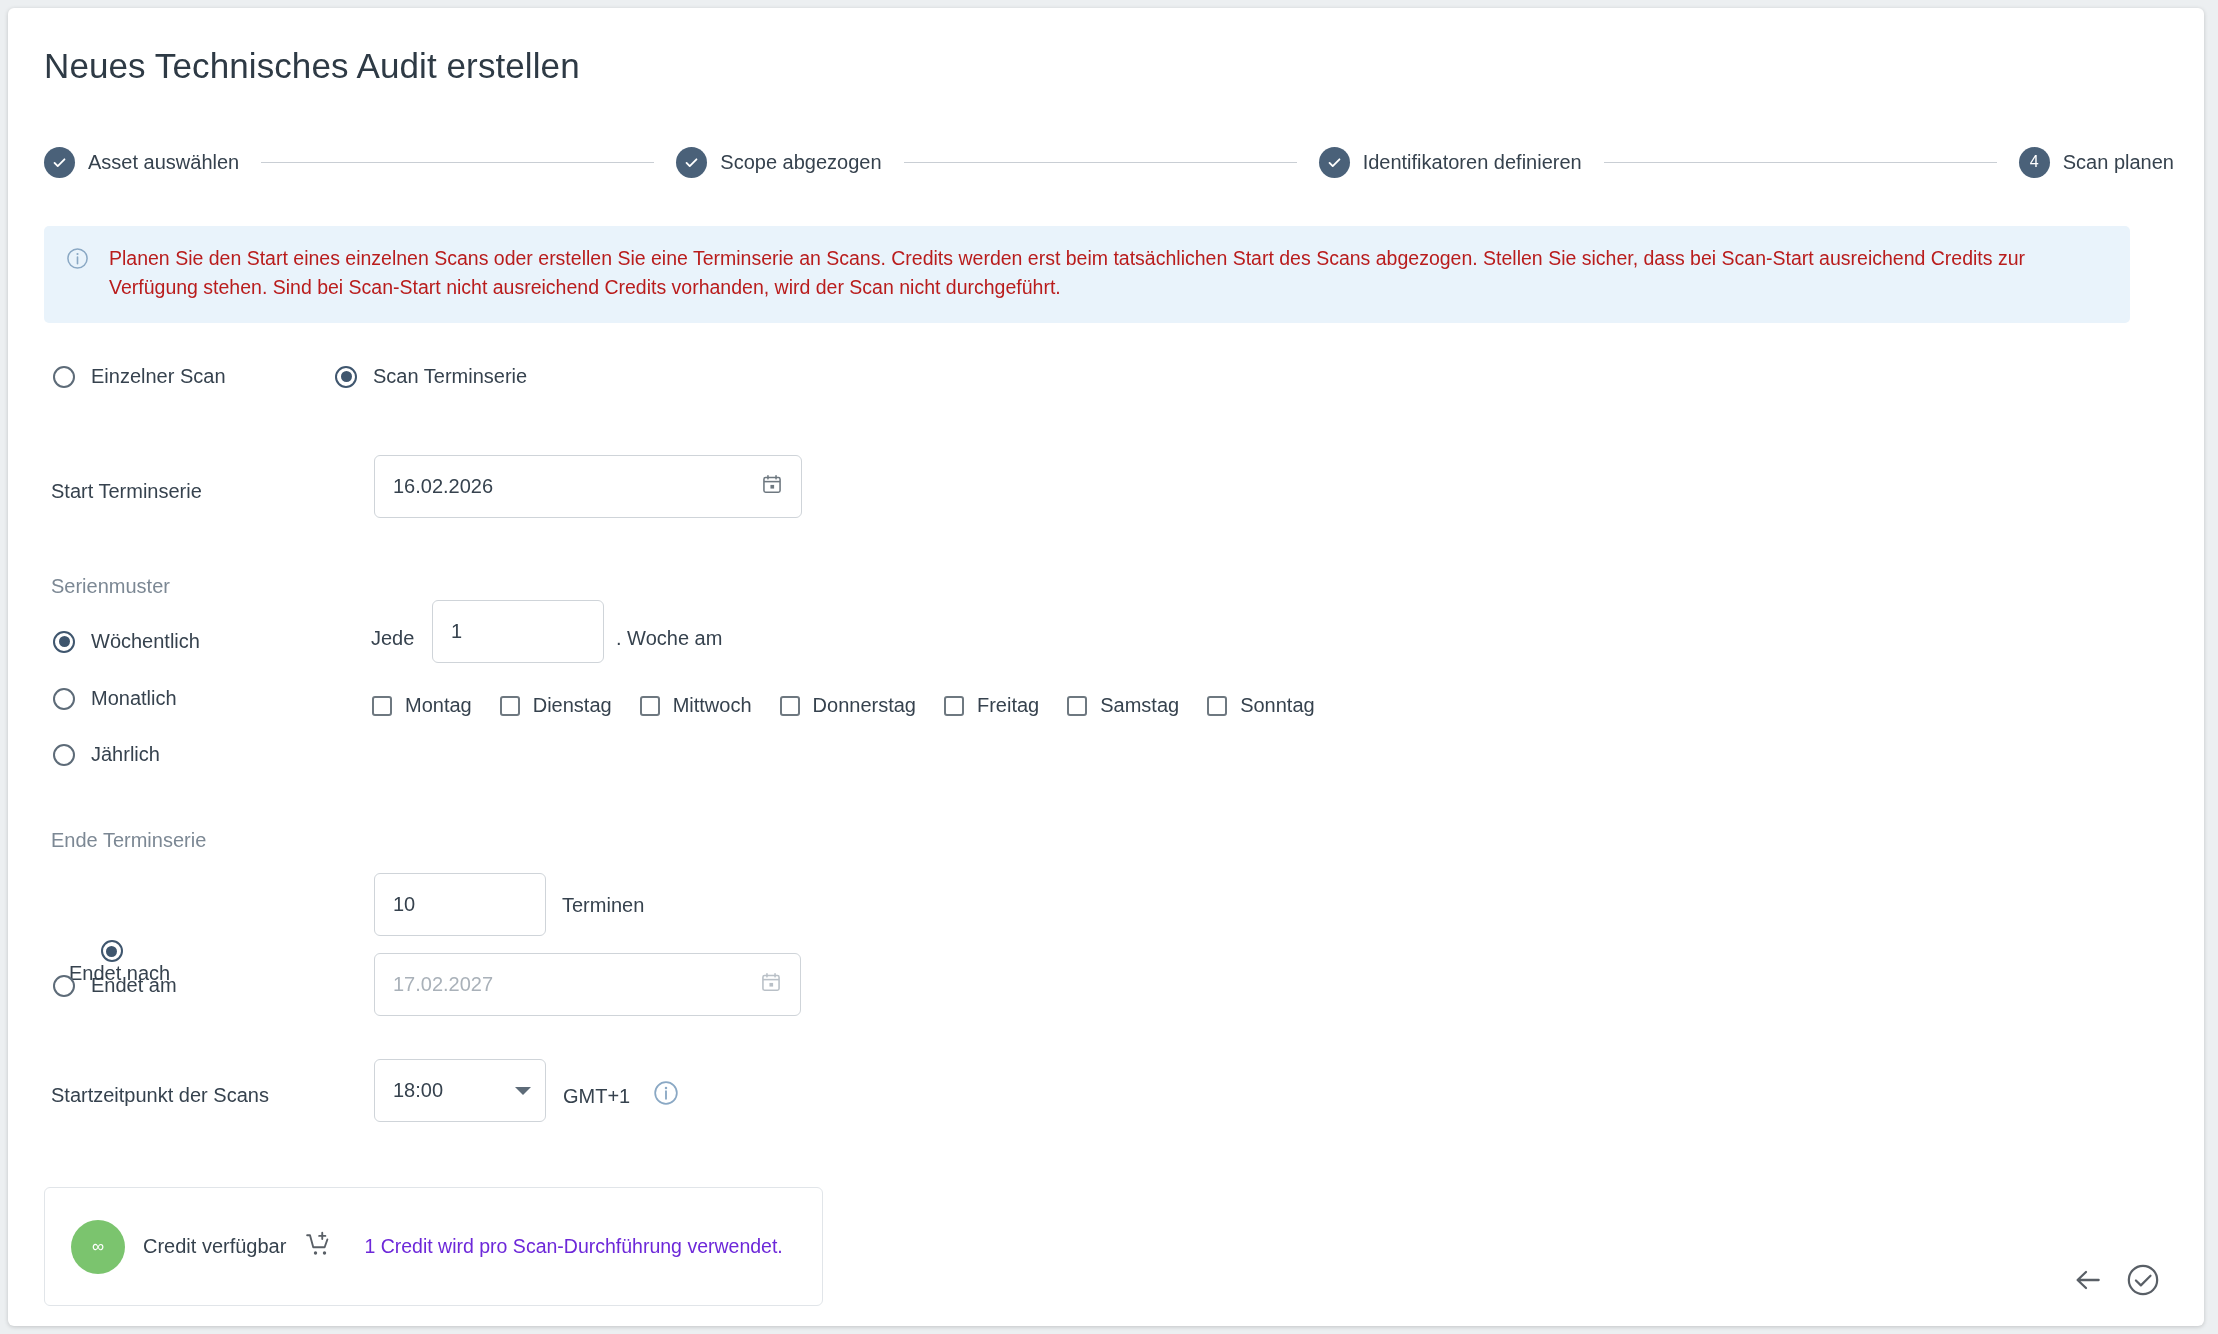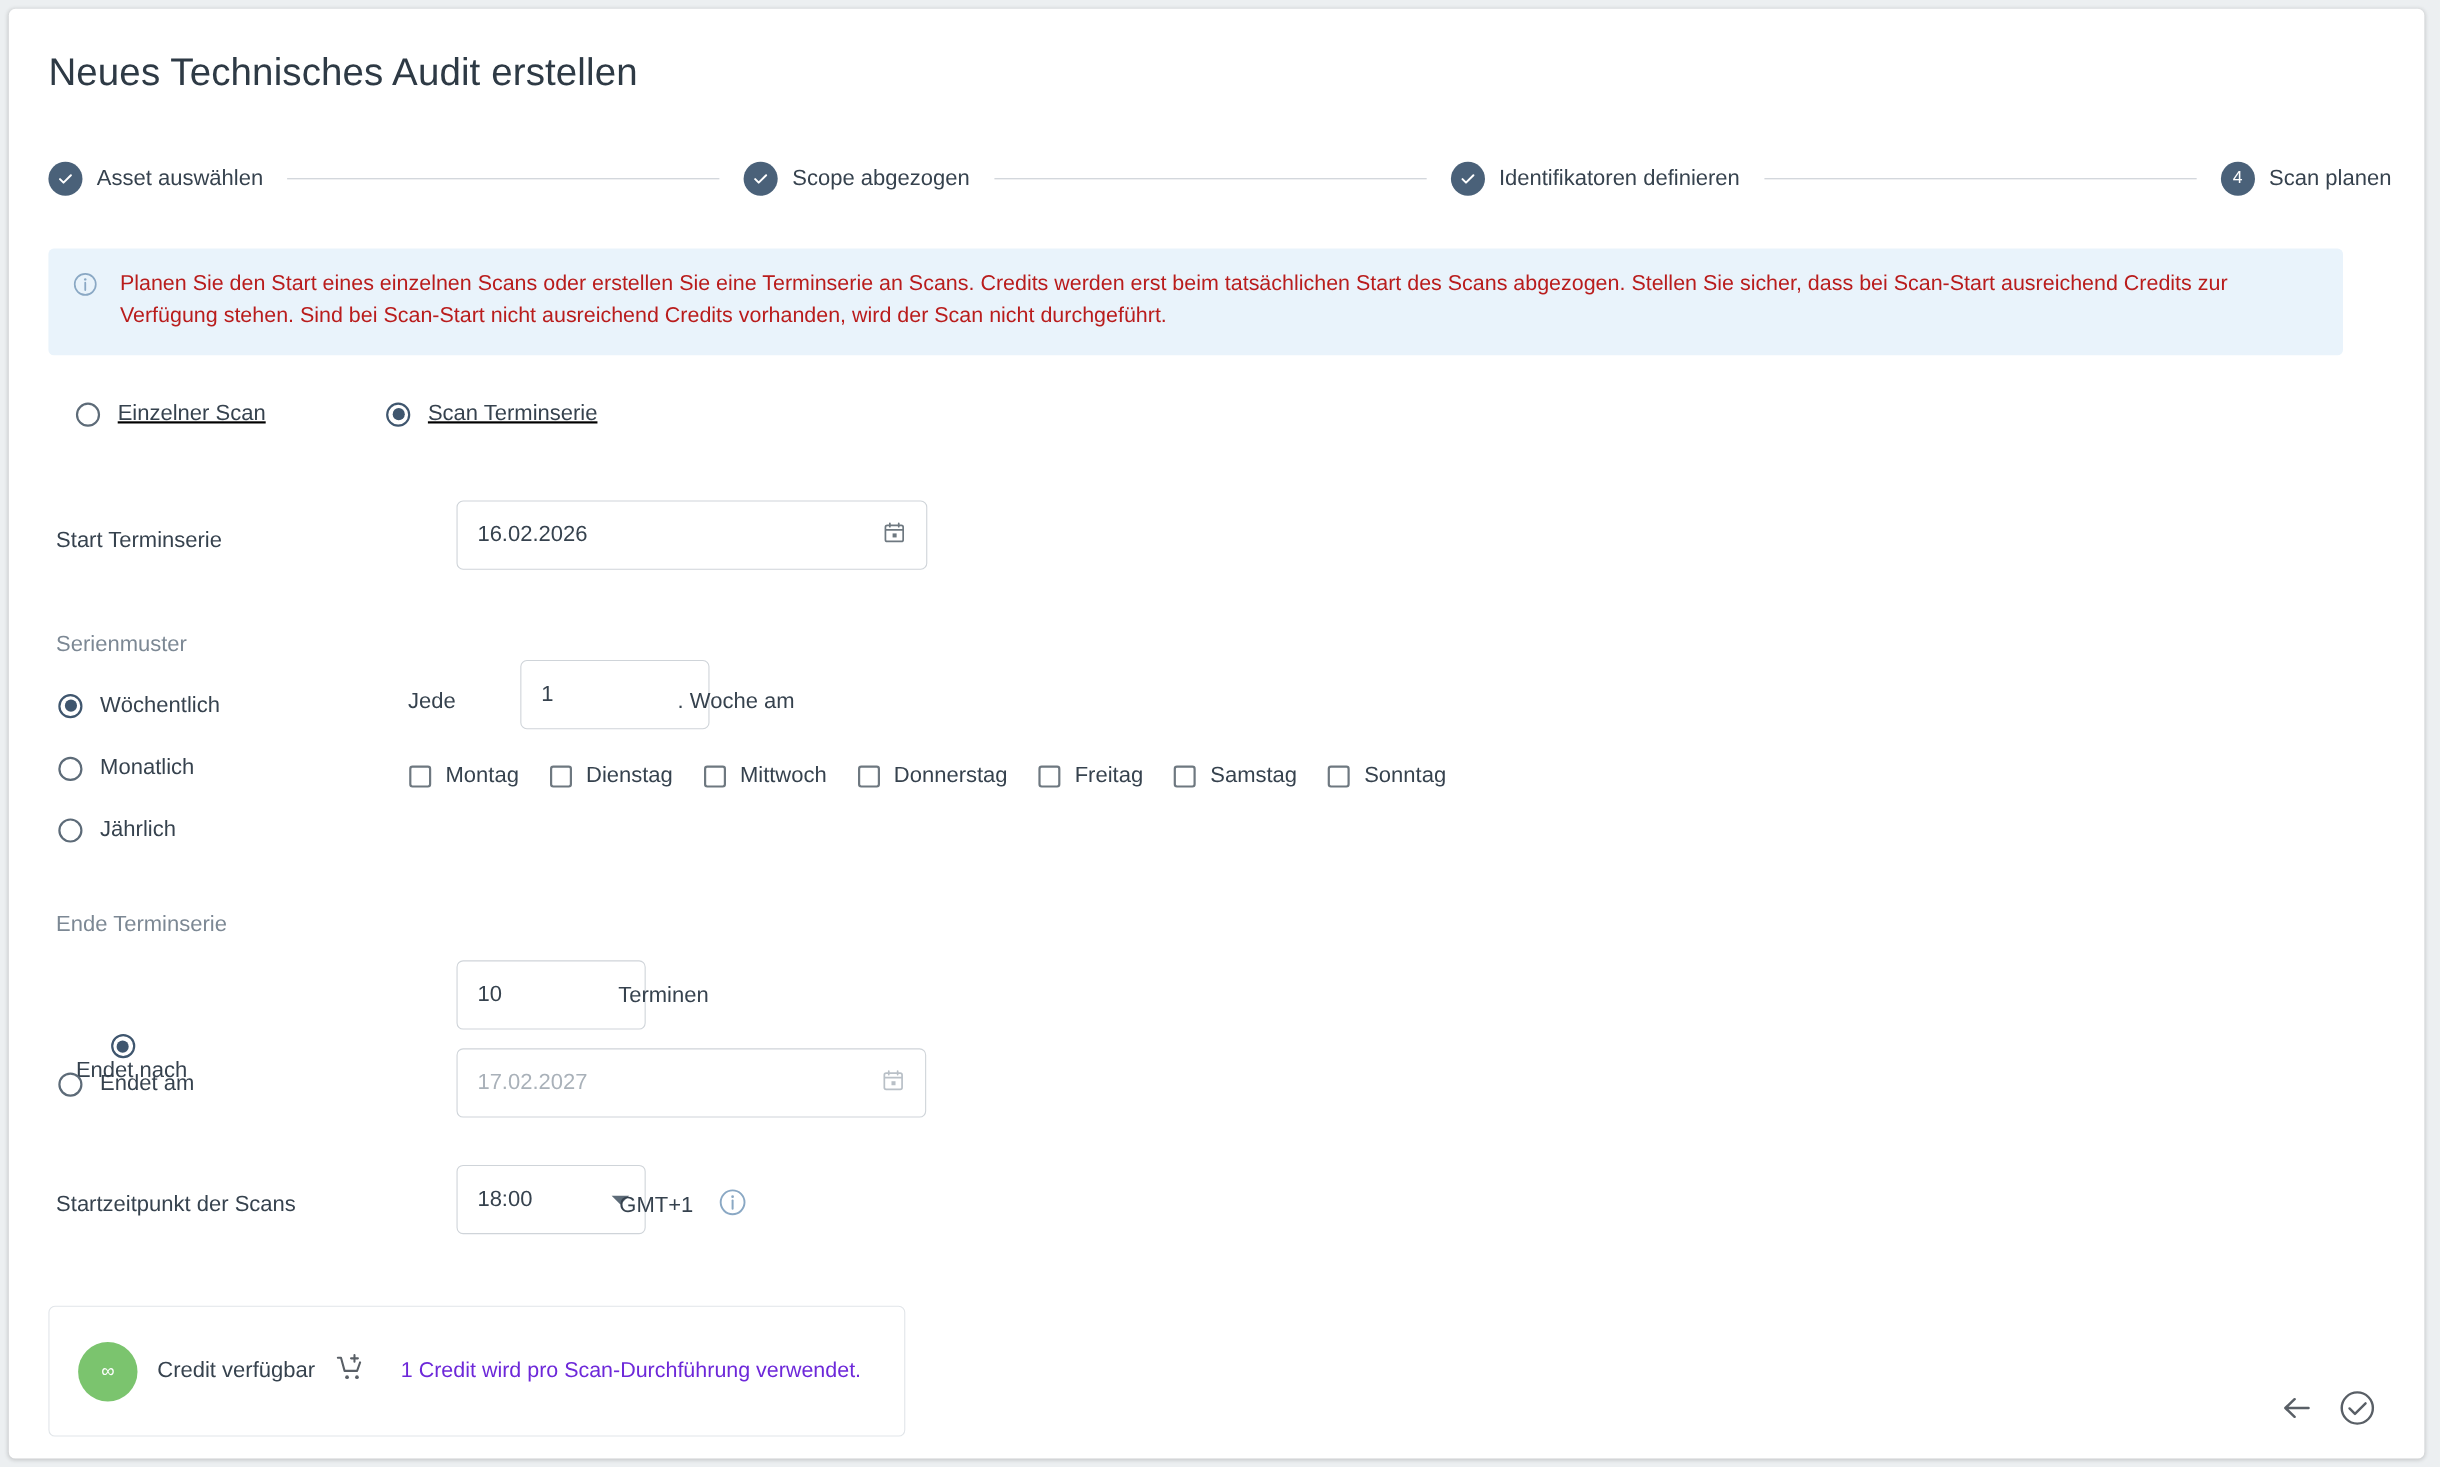--- a/index.html
+++ b/index.html
@@ -143,25 +143,24 @@
     border-radius: 3px;
     box-sizing: border-box;
     flex: 0 0 auto;
   }
   .cb-row { display: flex; align-items: center; margin-right: 28px; }
   .cb-label { margin-left: 13px; font-size: 20px; color: #36424e; white-space: nowrap; text-align: center; }
 
   
   .scantype-row {
     position: absolute;
-    left: 61px;
+    left: 45px;
     top: 357px;
     display: flex;
     align-items: center;
-    text-decoration: underline;
   }
   .scantype-row .radio-row:first-child { width: 282px; }
 
   
   .field-label {
     font-size: 20px;
     color: #36424e;
   }
   .muted-label {
     font-size: 20px;
@@ -170,21 +169,20 @@
   .inp {
     box-sizing: border-box;
     border: 1px solid #cfd4d9;
     border-radius: 6px;
     background: #ffffff;
     font-size: 20px;
     color: #36424e;
     display: flex;
     align-items: center;
     padding: 0 18px;
-    margin-left: 41px;
   }
   .inp .val { flex: 1 1 auto; }
   .inp .val.ph { color: #a9b1b9; }
 
   .start-label { position: absolute; left: 43px; top: 472px; }
   .start-input {
     position: absolute;
     left: 366px;
     top: 447px;
     width: 428px;

